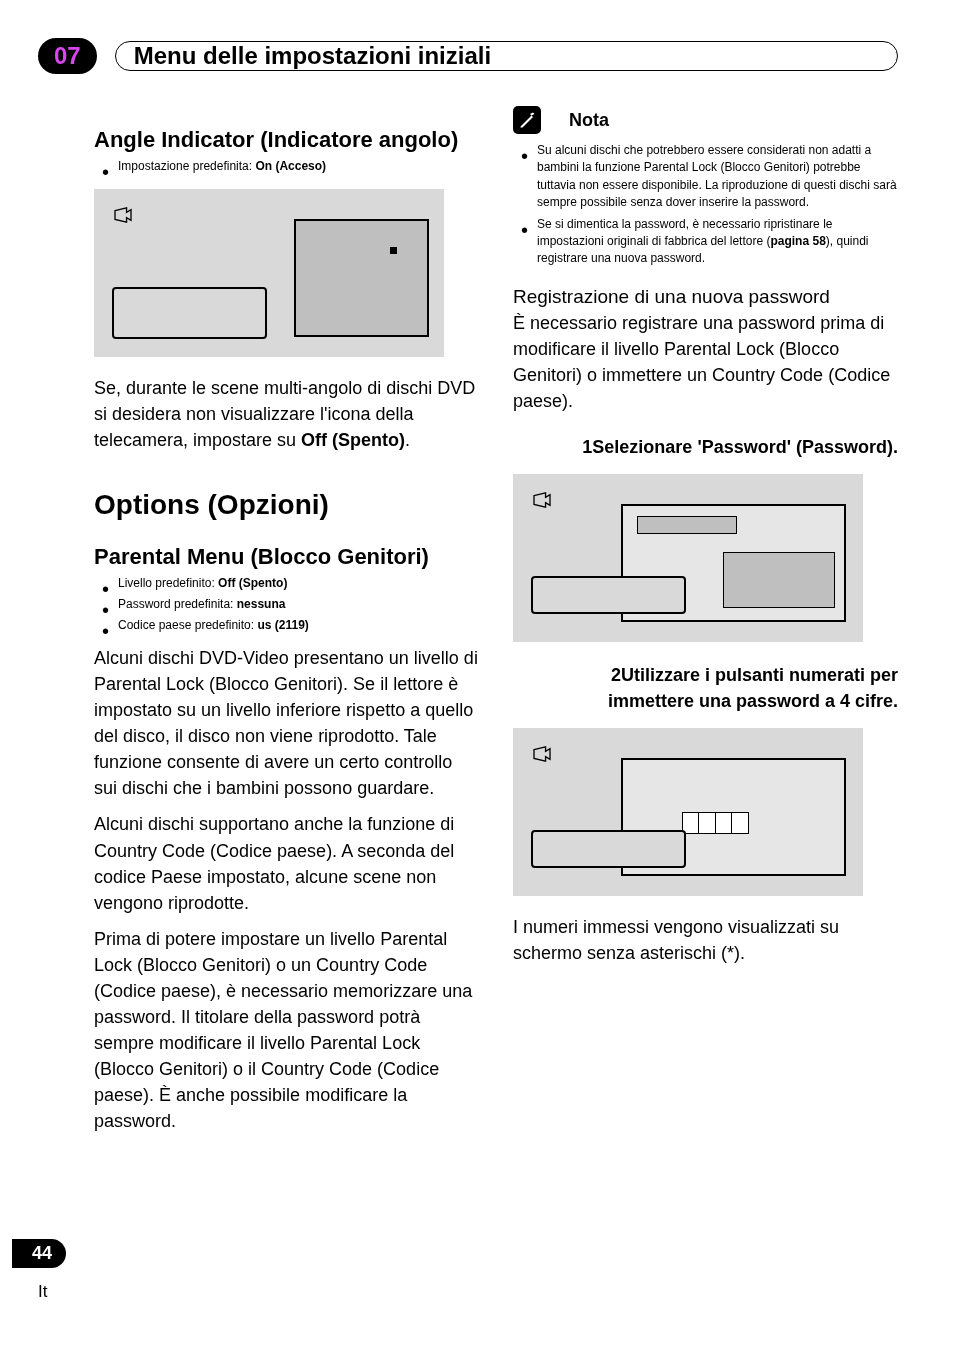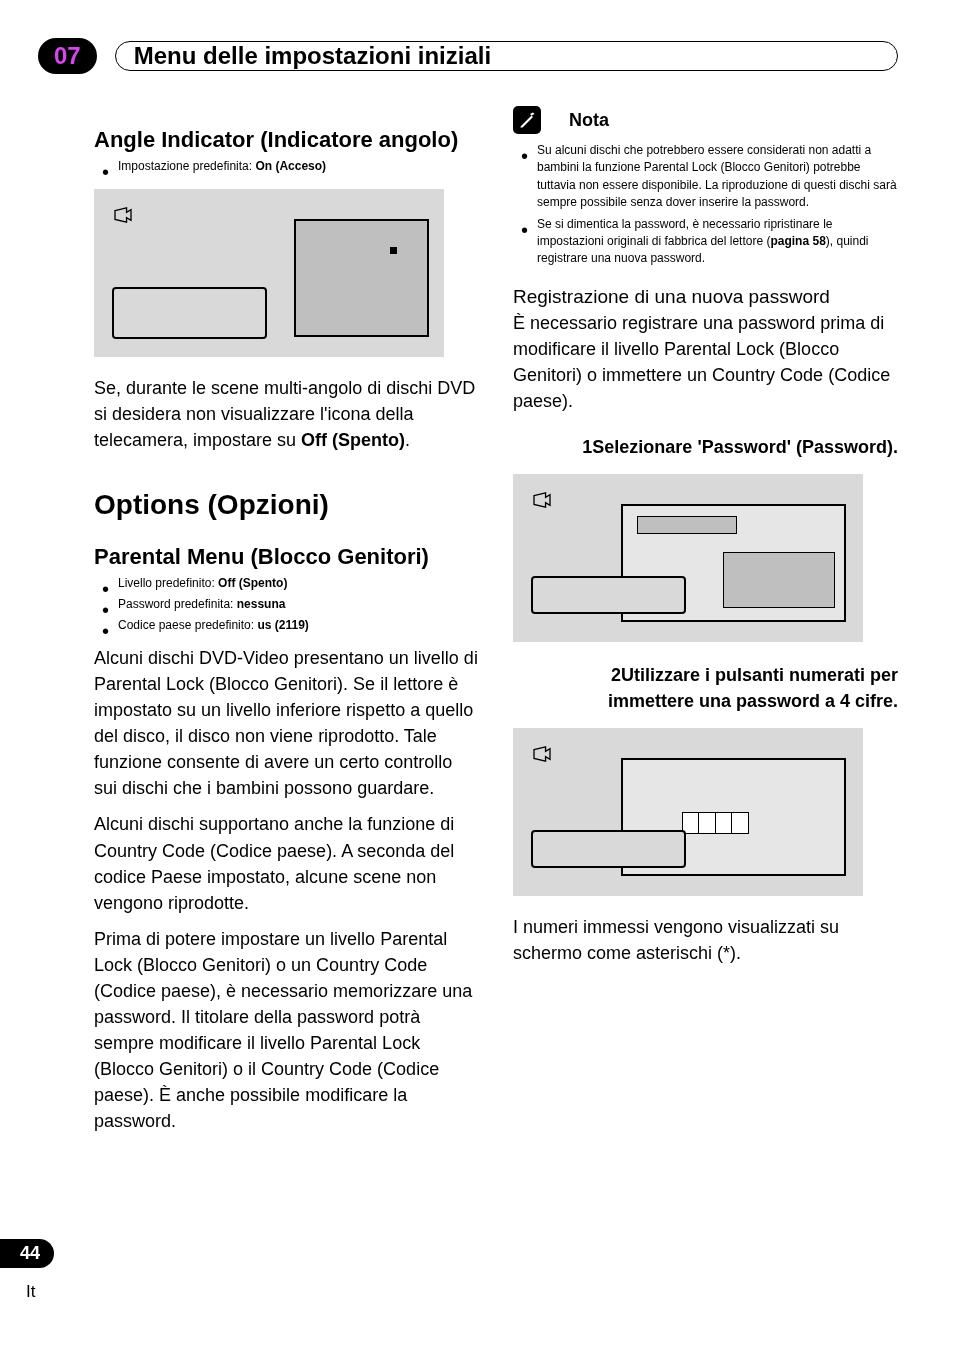--- a/index.html
+++ b/index.html
@@ -196,21 +196,21 @@
     text-align: right;
   }
   .step-num {
     display: inline-block;
     width: 26px;
   }
 
   .footer {
     position: absolute;
     bottom: 50px;
-    left: 0;
+    left: 12px;
   }
   .page-badge {
     background: #000;
     color: #fff;
     font-weight: bold;
     font-size: 18px;
     padding: 4px 14px 4px 20px;
     border-radius: 0 16px 16px 0;
     display: inline-block;
   }
@@ -328,20 +328,20 @@
         <div class="inputboxes">
           <span></span>
           <span></span>
           <span></span>
           <span></span>
         </div>
       </div>
       <div class="disc-icon"></div>
     </div>
 
-    <p>I numeri immessi vengono visualizzati su schermo come asterischi (*).</p>
+    <p>I numeri immessi vengono visualizzati su schermo senza asterischi (*).</p>
   </div>
 </div>
 
 <div class="footer">
   <div class="page-badge">44</div>
   <div class="lang">It</div>
 </div>
 
 </body></html>

